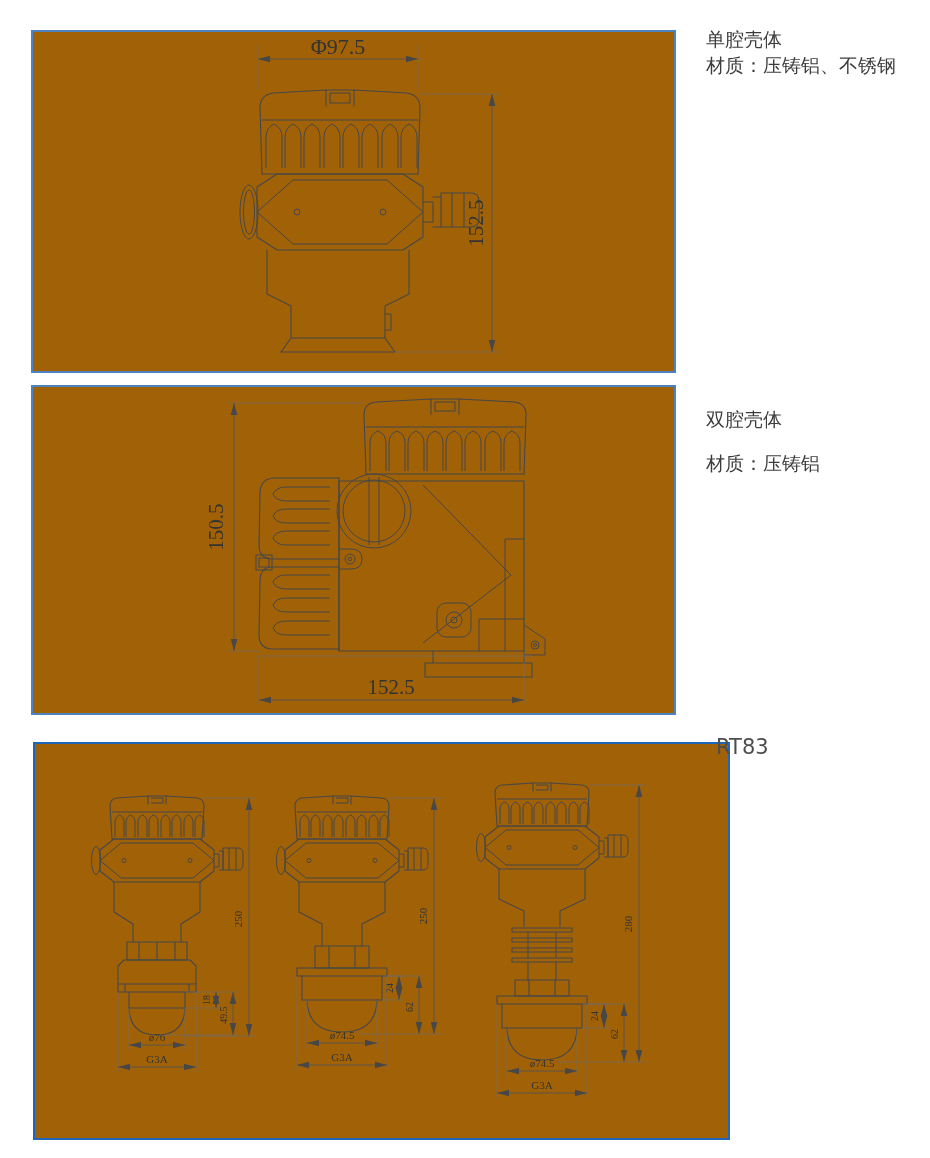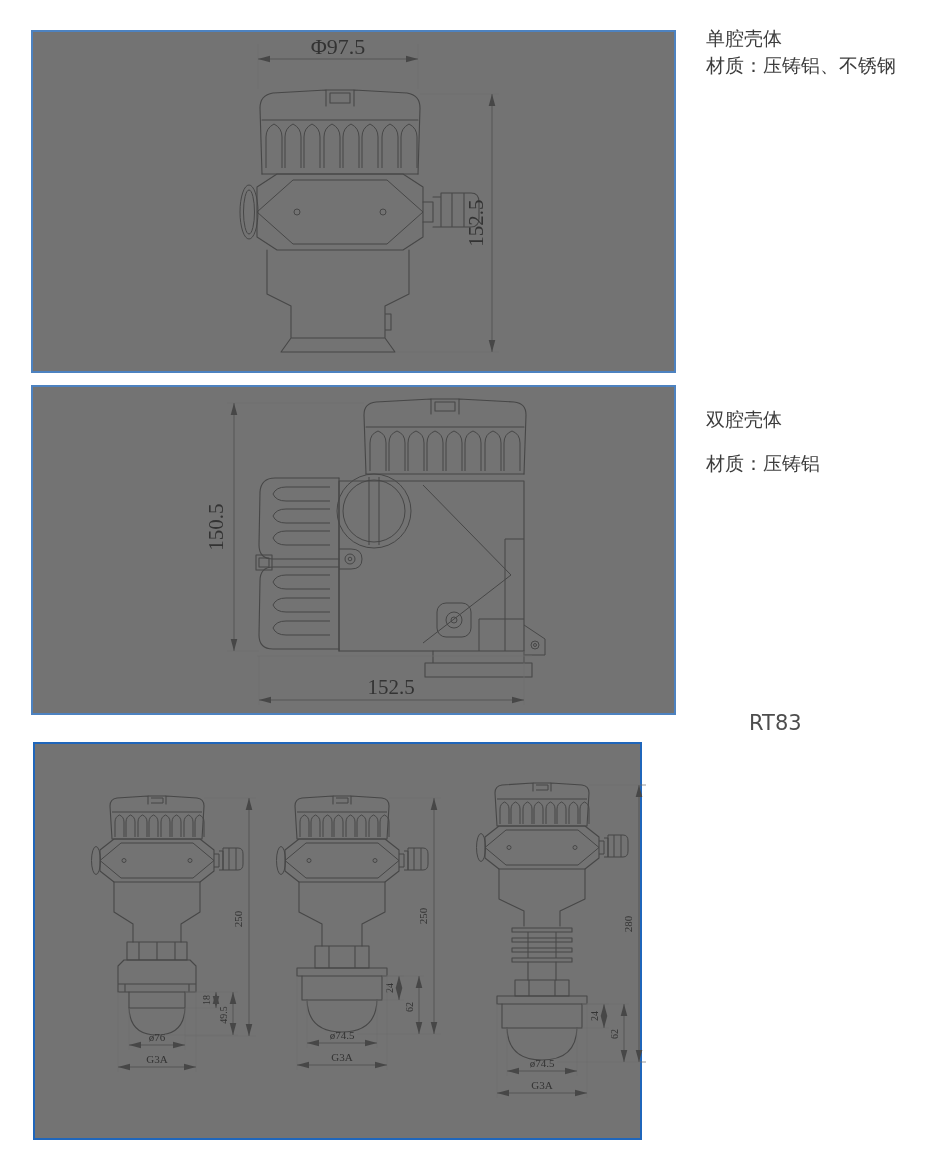--- a/index.html
+++ b/index.html
@@ -1,17 +1,17 @@
 <!DOCTYPE html>
 <html><head>
 <meta charset="utf-8">
 <style>
   html,body{margin:0;padding:0;background:#ffffff;}
   body{width:930px;height:1158px;position:relative;font-family:"DejaVu Sans","Liberation Sans",sans-serif;}
-  .panel{position:absolute;background:#737373;box-sizing:border-box;padding-left:28px;}
+  .panel{position:absolute;background:#a16207;box-sizing:border-box;padding-left:28px;}
   .panel.soft{border:2px solid #4d82c0;}
   .panel.strong{border:2px solid #1f66bb;}
   .panel svg{position:absolute;left:0;top:0;}
   .side-label{position:absolute;left:706px;color:#3c3c3c;font-size:19px;line-height:1.2;white-space:nowrap;}
   .model-label{position:absolute;left:716px;color:#4d4d4d;font-size:21px;}
   
   .ln{fill:none;stroke:#474747;stroke-width:1.1;stroke-linejoin:round;stroke-linecap:round;}
   .ln2{fill:none;stroke:#474747;stroke-width:1;stroke-linejoin:round;}
   .xl{fill:none;stroke:#6d6d6d;stroke-width:0.7;}
   .dl{fill:none;stroke:#525252;stroke-width:0.9;}
@@ -73,21 +73,21 @@
       <path class="ln" d="M234,218 V262 M376,218 V262 M234,262 L258,274 M376,262 L352,274 M258,274 V306 M352,274 V306 M352,282 h6 v16 h-6 M258,306 H352 M258,306 L248,320 H362 L352,306"></path>
     </g>
 
     <g>
       <path class="xl" d="M387,62 H466 M362,320 H466"></path>
       <path class="dl" d="M459,62 V320" marker-start="url(#arr)" marker-end="url(#arr)"></path>
       <text class="dt" transform="translate(450,191) rotate(-90)" text-anchor="middle" font-size="21">152.5</text>
     </g>
   </svg>
 </div>
-<div class="side-label" style="top:28px;font-family:Liberation Serif, serif;">单腔壳体</div>
+<div class="side-label" style="top:28px;">单腔壳体</div>
 <div class="side-label" style="top:54px;">材质：压铸铝、不锈钢</div>
 
 <div class="panel soft" style="left:31px;top:385px;width:645px;height:330px;">
   <svg viewBox="0 0 641 326" width="641" height="326">
 
     <g class="ln2">
       <path class="ln" d="M333,87 L331,28 Q331,16 343,15 L398,12 V27 M426,27 V12 L481,15 Q493,16 493,28 L491,87"></path>
       <path class="ln" d="M398,12 H426 M402,15 H422 V24 H402 V15"></path>
       <path class="ln" d="M333,40 H491 M333,87 H491"></path>
       <use href="#finM" x="337" y="44"></use>
@@ -146,21 +146,21 @@
     <g>
       <path class="xl" d="M226,269 V318 M491,264 V318"></path>
       <path class="dl" d="M226,313 H491" marker-start="url(#arr)" marker-end="url(#arr)"></path>
       <text class="dt" x="358" y="307" text-anchor="middle" font-size="21">152.5</text>
     </g>
   </svg>
 </div>
 <div class="side-label" style="top:408px;">双腔壳体</div>
 <div class="side-label" style="top:452px;">材质：压铸铝</div>
 
-<div class="panel strong" style="left:33px;top:742px;width:609px;height:398px;">
+<div class="panel strong" style="left:33px;top:742px;width:697px;height:398px;">
   <svg viewBox="0 0 631 394" width="631" height="394">
 
     <g>
       <g class="ln2">
         <path class="ln" d="M77,95 L75,62 Q75,55 82,54 L113,52 V60 M131,60 V52 L162,54 Q169,55 169,62 L167,95"></path>
         <path class="ln2" d="M113,52 H131 M116,54 h12 v5 h-12"></path>
         <path class="ln2" d="M77,68 H167 M77,95 H167"></path>
         <use href="#finS" x="80" y="71"></use>
           <use href="#finS" x="91" y="71"></use>
           <use href="#finS" x="103" y="71"></use>
@@ -321,13 +321,13 @@
         <text class="dt" x="507" y="323" text-anchor="middle" font-size="11">ø74.5</text>
       </g>
       <g>
         <path class="xl" d="M462,260 V354 M552,260 V354"></path>
         <path class="dl" d="M462,349 H552" marker-start="url(#arr)" marker-end="url(#arr)"></path>
         <text class="dt" x="507" y="345" text-anchor="middle" font-size="11">G3A</text>
       </g>
     </g>
   </svg>
 </div>
-<div class="model-label" style="top:711px;margin-left:33px;">RT83</div>
+<div class="model-label" style="top:735px;">RT83</div>
 
 </body></html>

